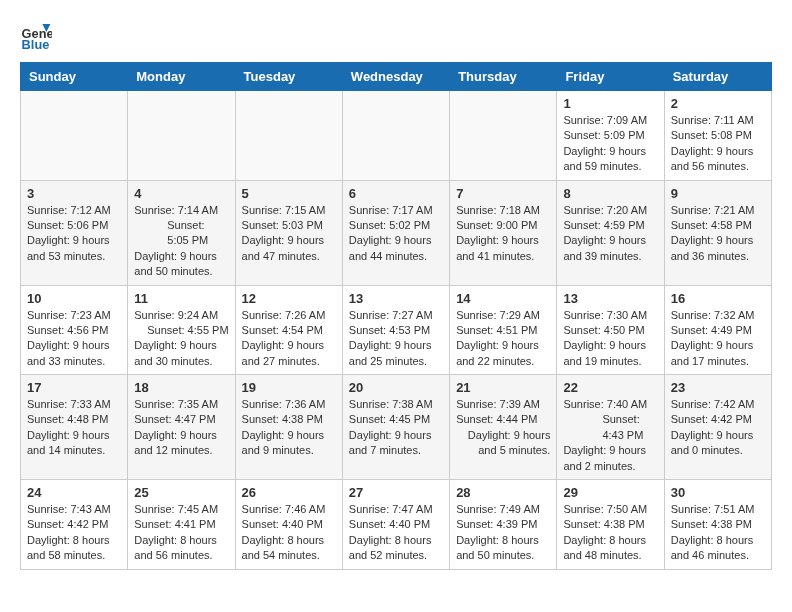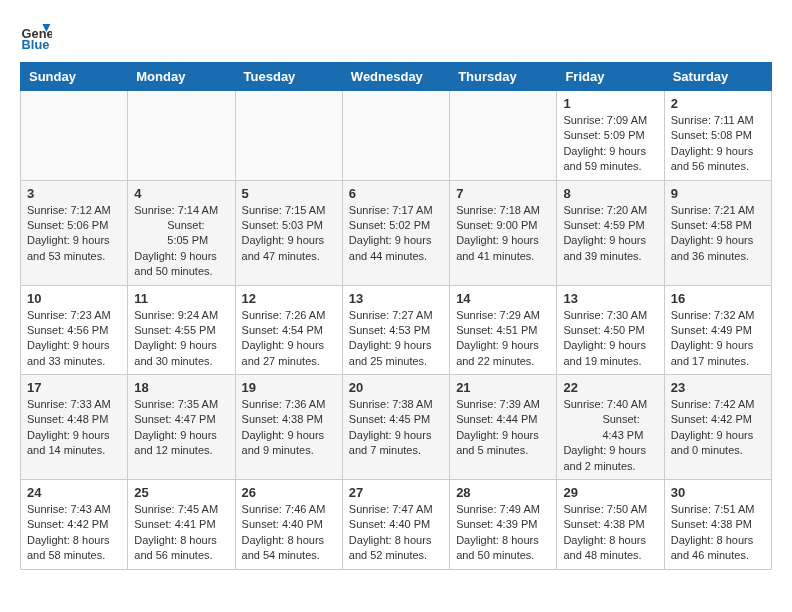--- a/index.html
+++ b/index.html
@@ -173,21 +173,21 @@
       <tr>
         <td>
           <span class="day-num">10</span>
           <div style="line-height: 1.4;">Sunrise: 7:23 AM</div>
           <div style="line-height: 1.4;">Sunset: 4:56 PM</div>
           <div style="line-height: 1.4;">Daylight: 9 hours and 33 minutes.</div>
         </td>
         <td>
           <span class="day-num">11</span>
           <div style="line-height: 1.4;">Sunrise: 9:24 AM</div>
-          <div style="line-height: 1.4;">Sunset: 4:55 PM</div>
+          <div style="line-height: 1.4; text-align: right;">Sunset: 4:55 PM</div>
           <div style="line-height: 1.4;">Daylight: 9 hours and 30 minutes.</div>
         </td>
         <td>
           <span class="day-num">12</span>
           <div style="line-height: 1.4;">Sunrise: 7:26 AM</div>
           <div style="line-height: 1.4;">Sunset: 4:54 PM</div>
           <div style="line-height: 1.4;">Daylight: 9 hours and 27 minutes.</div>
         </td>
         <td>
           <span class="day-num">13</span>
@@ -236,21 +236,21 @@
         <td>
           <span class="day-num">20</span>
           <div style="line-height: 1.4;">Sunrise: 7:38 AM</div>
           <div style="line-height: 1.4;">Sunset: 4:45 PM</div>
           <div style="line-height: 1.4;">Daylight: 9 hours and 7 minutes.</div>
         </td>
         <td>
           <span class="day-num">21</span>
           <div style="line-height: 1.4;">Sunrise: 7:39 AM</div>
           <div style="line-height: 1.4;">Sunset: 4:44 PM</div>
-          <div style="line-height: 1.4;">Daylight: 9 hours and 5 minutes.</div>
+          <div style="line-height: 1.4; text-align: right;">Daylight: 9 hours and 5 minutes.</div>
         </td>
         <td>
           <span class="day-num">22</span>
           <div style="line-height: 1.4;">Sunrise: 7:40 AM</div>
           <div style="line-height: 1.4; margin-left: 39px;">Sunset: 4:43 PM</div>
           <div style="line-height: 1.4;">Daylight: 9 hours and 2 minutes.</div>
         </td>
         <td>
           <span class="day-num">23</span>
           <div style="line-height: 1.4;">Sunrise: 7:42 AM</div>

